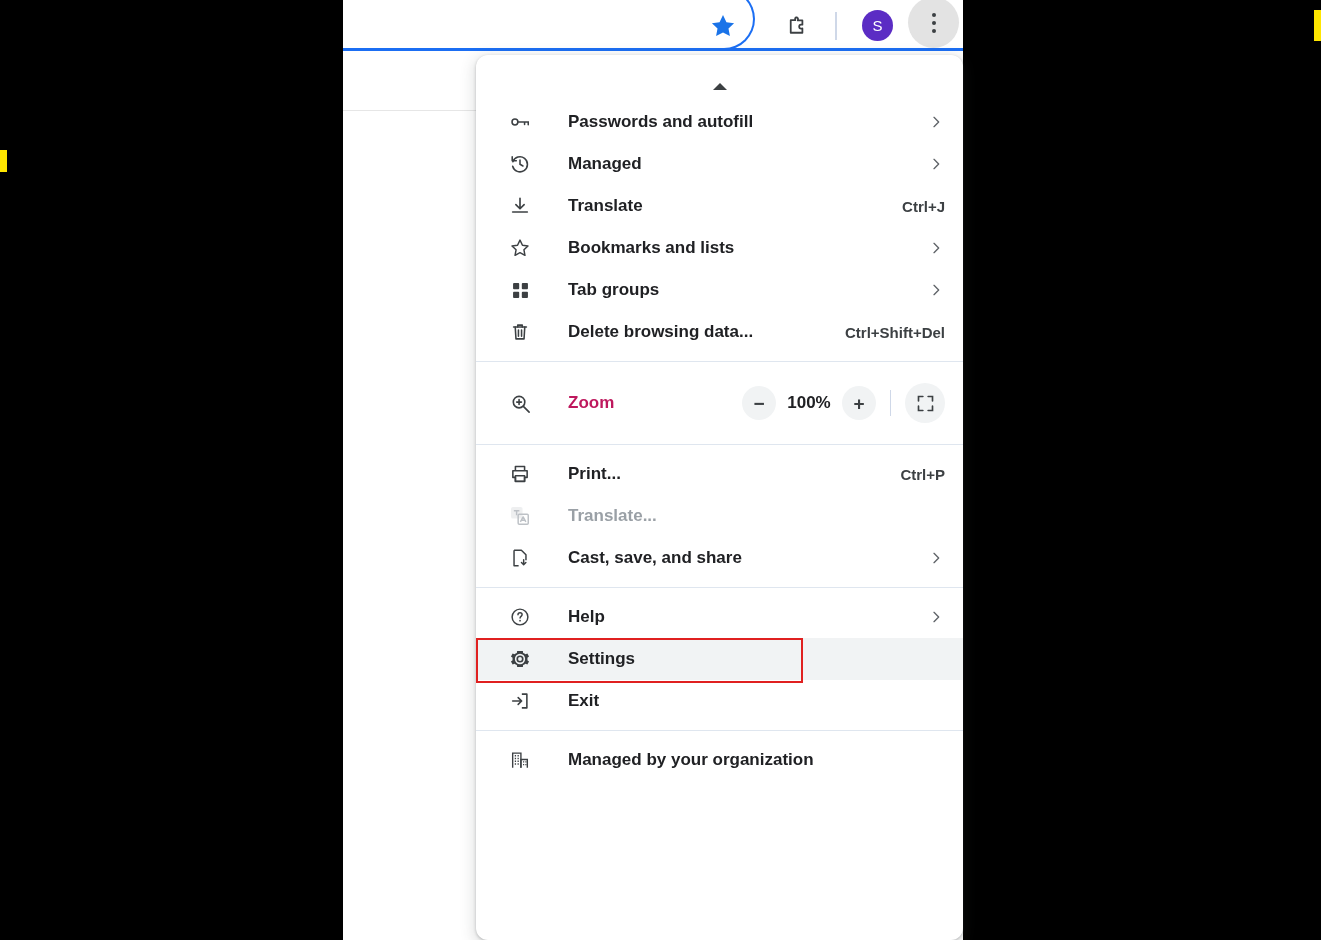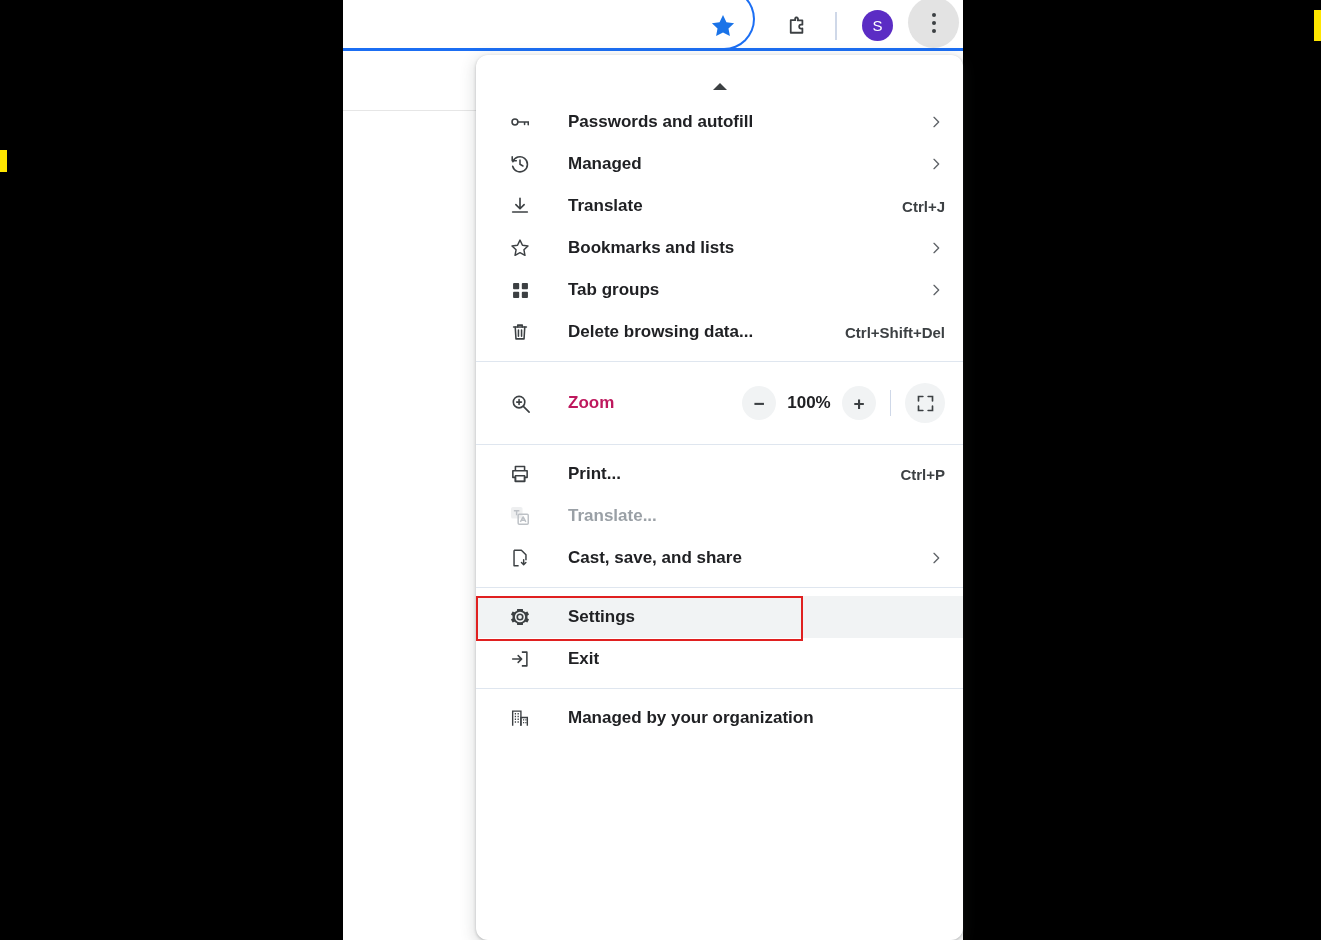--- a/index.html
+++ b/index.html
@@ -365,20 +365,35 @@
             <svg viewBox="0 0 24 24" width="16" height="16" fill="none" stroke="currentColor" stroke-width="2" stroke-linecap="round" stroke-linejoin="round">
               <path d="M9 5l7 7-7 7"></path>
             </svg>
           </span>
         </div>
       </div>
 
     <div class="menu-separator"></div>
 
     <div class="menu-section" id="menu-section-3">
+        <div class="menu-item">
+          <span class="mi-icon">
+            <svg viewBox="0 0 24 24" width="22" height="22" fill="none" stroke="currentColor" stroke-width="1.6">
+              <circle cx="12" cy="12" r="8.6"></circle>
+              <path d="M9.8 9.6c0-1.3 1-2.2 2.3-2.2 1.3 0 2.2.8 2.2 2 0 1.9-2.2 1.8-2.2 3.6" stroke-linecap="round"></path>
+              <circle cx="12.05" cy="16" r=".95" fill="currentColor" stroke="none"></circle>
+            </svg>
+          </span>
+          <span class="mi-label">Help</span>
+          <span class="mi-arrow">
+            <svg viewBox="0 0 24 24" width="16" height="16" fill="none" stroke="currentColor" stroke-width="2" stroke-linecap="round" stroke-linejoin="round">
+              <path d="M9 5l7 7-7 7"></path>
+            </svg>
+          </span>
+        </div>
         <div class="menu-item highlighted">
           <span class="mi-icon">
             <svg viewBox="0 0 24 24" width="22" height="22" fill="currentColor">
               <path d="M12 8.1a3.9 3.9 0 1 0 0 7.8 3.9 3.9 0 0 0 0-7.8zm0 6a2.1 2.1 0 1 1 0-4.2 2.1 2.1 0 0 1 0 4.2z"></path>
               <path d="M20.2 12c0-.5-.05-1-.13-1.47l1.78-1.28-1.8-3.12-2.06.78a7.7 7.7 0 0 0-2.55-1.48L15.1 3.2H8.9l-.34 2.23a7.7 7.7 0 0 0-2.55 1.48l-2.06-.78-1.8 3.12 1.78 1.28a8.3 8.3 0 0 0 0 2.94l-1.78 1.28 1.8 3.12 2.06-.78a7.7 7.7 0 0 0 2.55 1.48l.34 2.23h6.2l.34-2.23a7.7 7.7 0 0 0 2.55-1.48l2.06.78 1.8-3.12-1.78-1.28c.08-.47.13-.97.13-1.47zm-8.2 5.6A5.6 5.6 0 1 1 17.6 12 5.6 5.6 0 0 1 12 17.6z"></path>
             </svg>
           </span>
           <span class="mi-label">Settings</span>
           <div id="settings-annotation"></div>
         </div>

